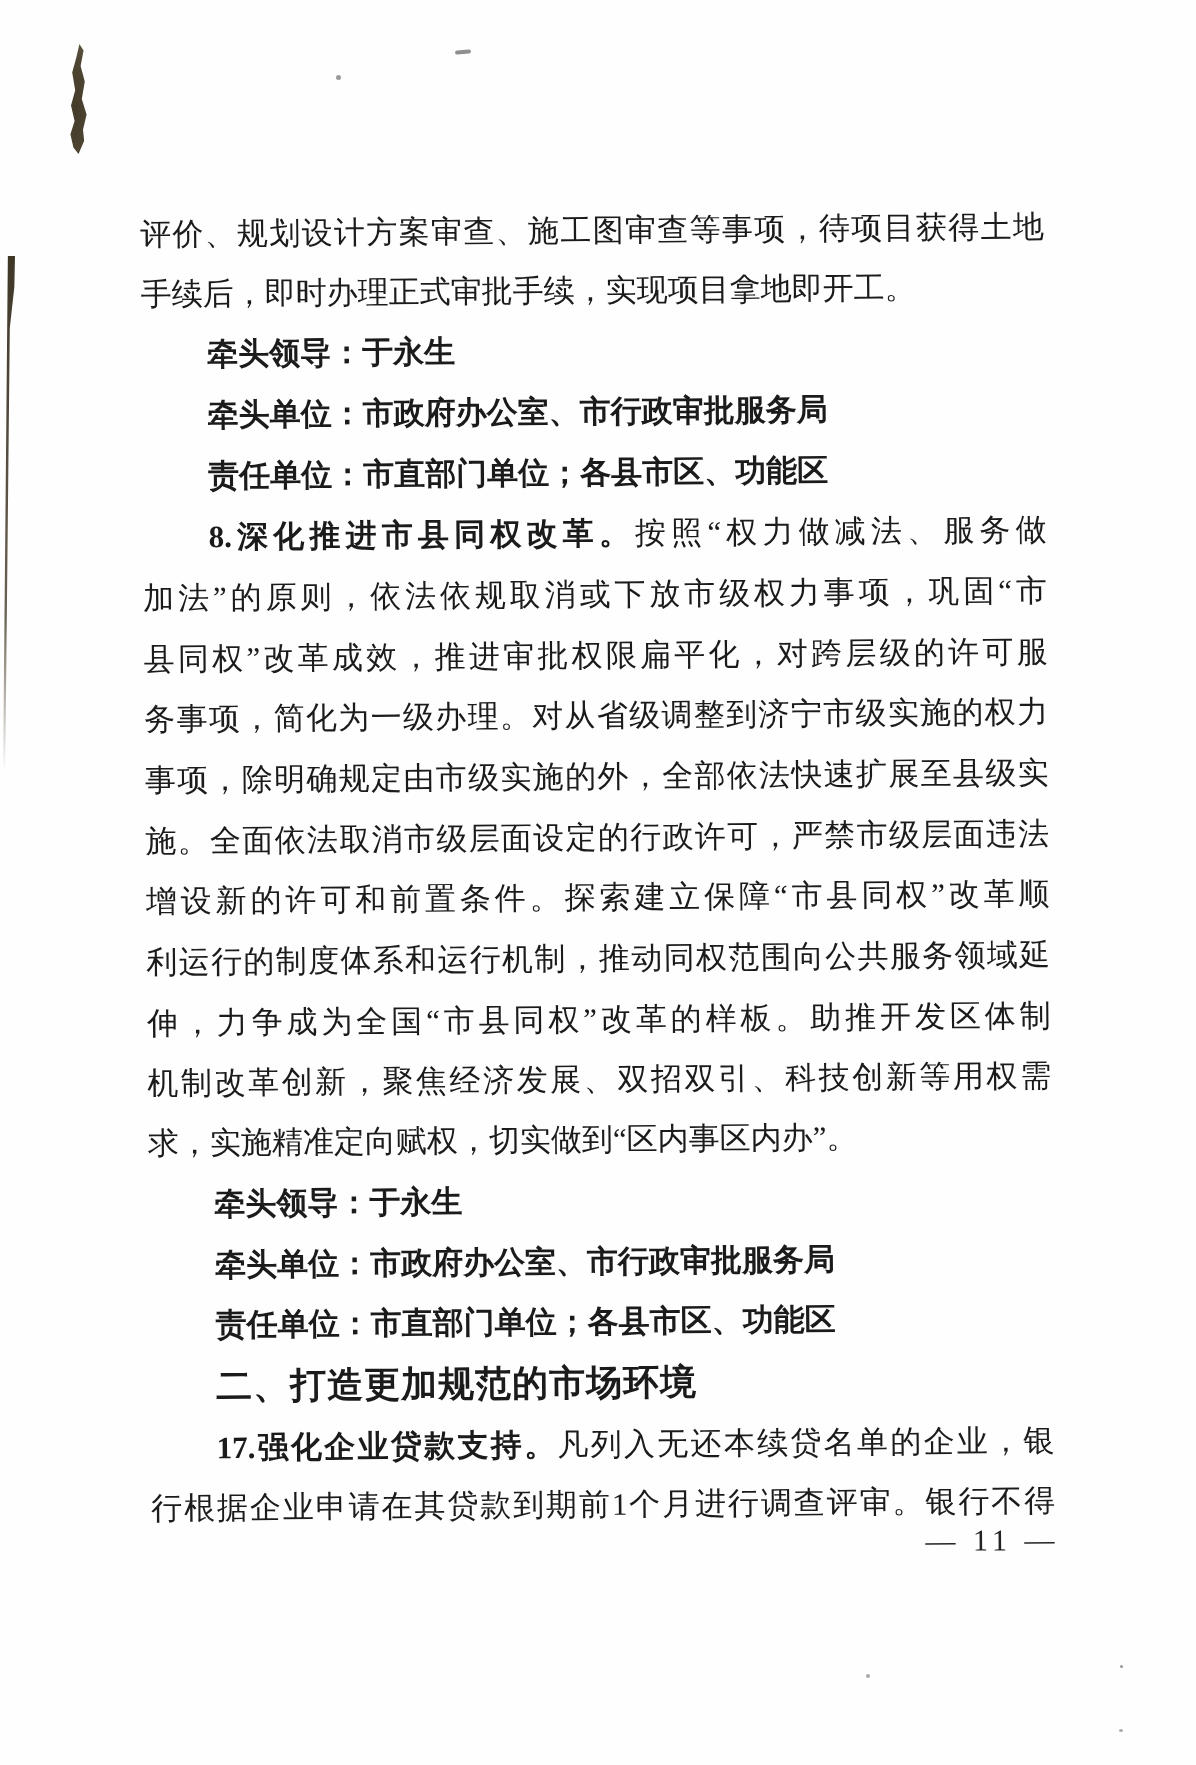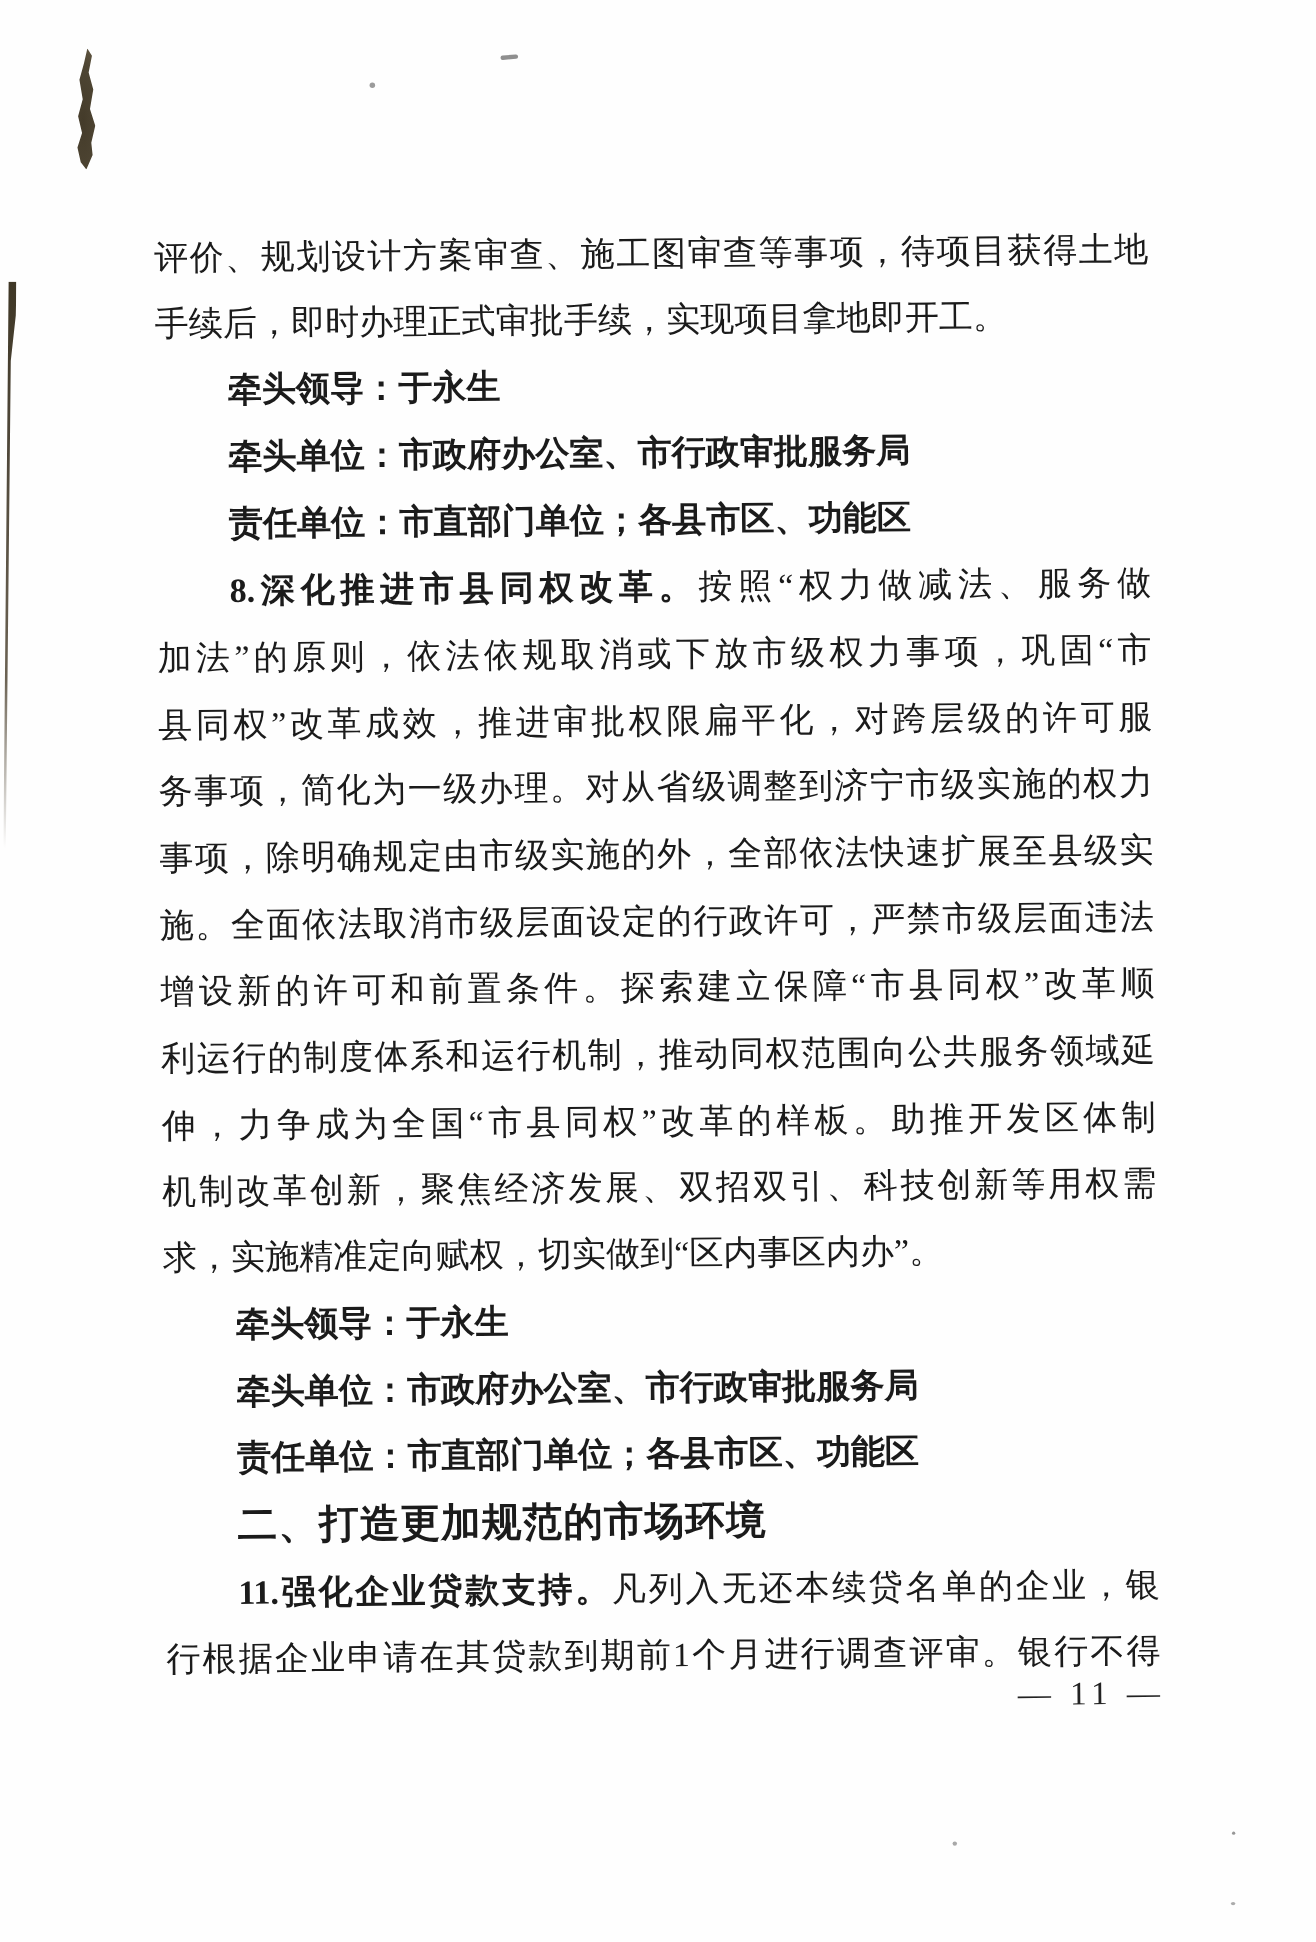--- a/index.html
+++ b/index.html
@@ -416,21 +416,21 @@
           <span>用</span>
           <span>权</span>
           <span>需</span>
         </div>
         <div class="line"><span>求，实施精准定向赋权，切实做到“区内事区内办”。</span></div>
         <div class="line" style="padding-left: 66px;"><span class="b">牵头领导：于永生</span></div>
         <div class="line" style="padding-left: 66px;"><span class="b">牵头单位：市政府办公室、市行政审批服务局</span></div>
         <div class="line" style="padding-left: 66px;"><span class="b">责任单位：市直部门单位；各县市区、功能区</span></div>
         <div class="line heading" style="padding-left: 66px;"><span class="b">二、打造更加规范的市场环境</span></div>
         <div class="line justify" style="padding-left: 66px;">
-          <span class="b">11.</span>
+          <span class="b">17.</span>
           <span class="b">强</span>
           <span class="b">化</span>
           <span class="b">企</span>
           <span class="b">业</span>
           <span class="b">贷</span>
           <span class="b">款</span>
           <span class="b">支</span>
           <span class="b">持</span>
           <span class="b">。</span>
           <span>凡</span>

